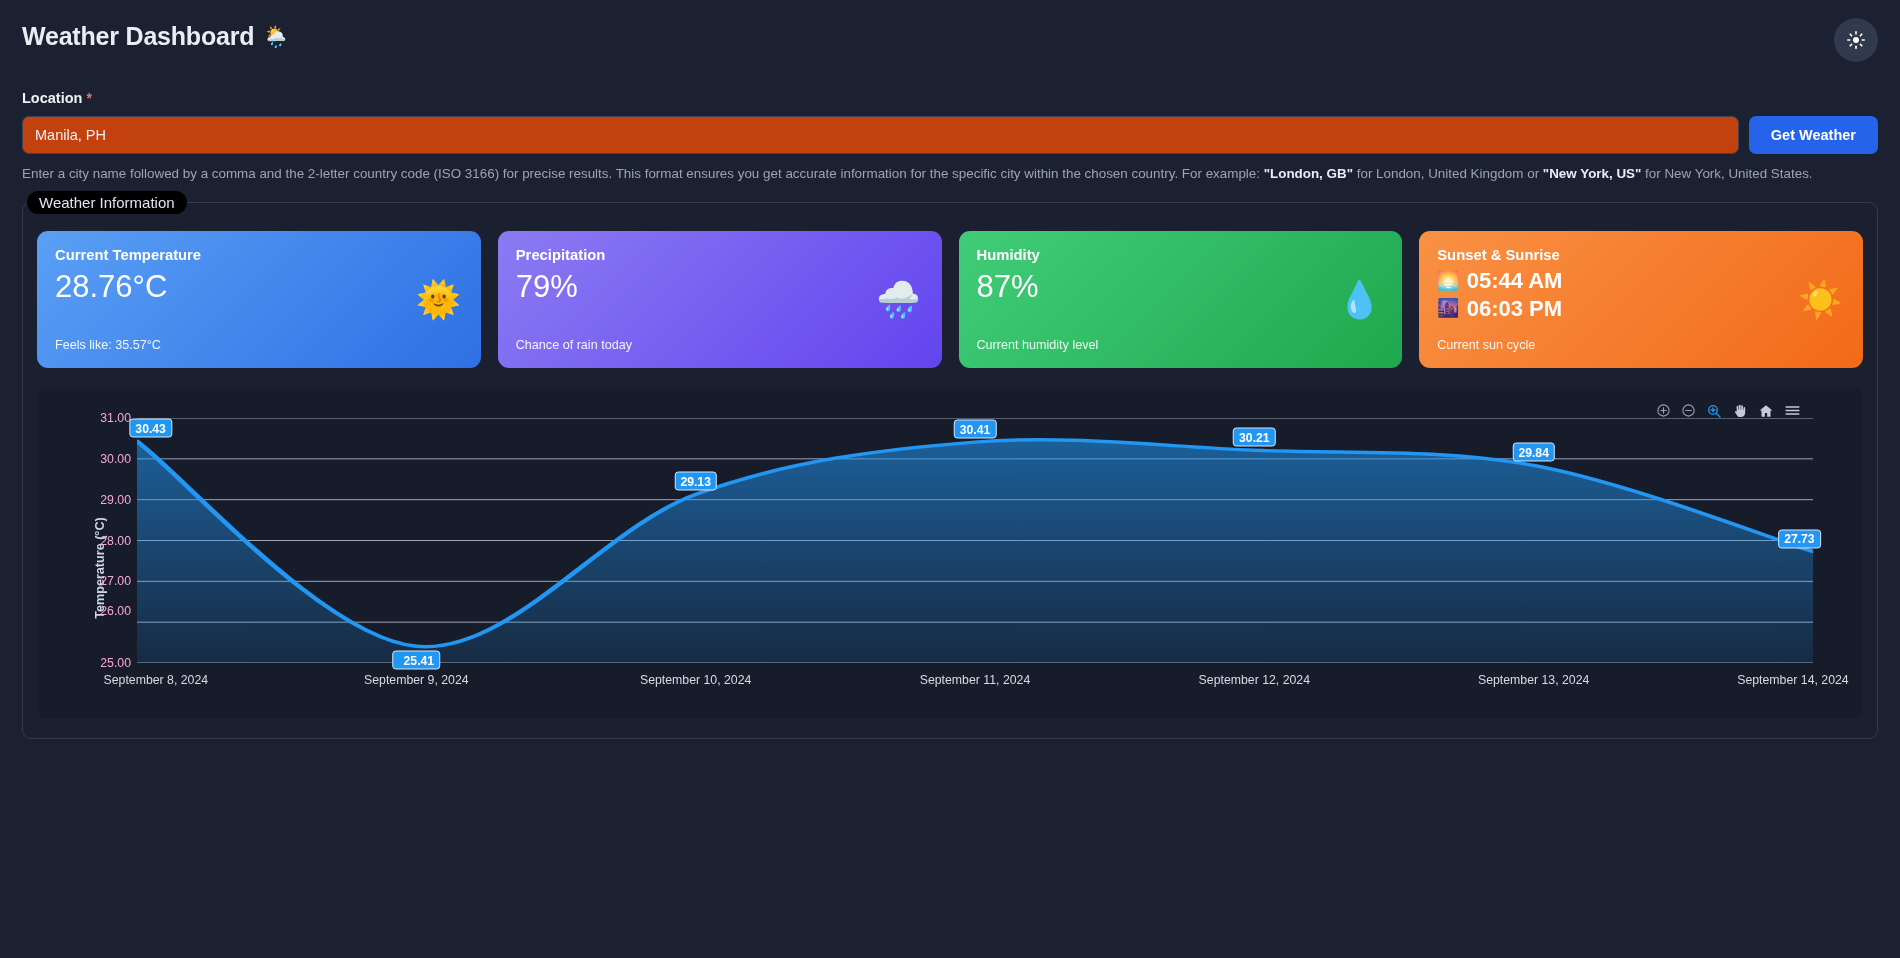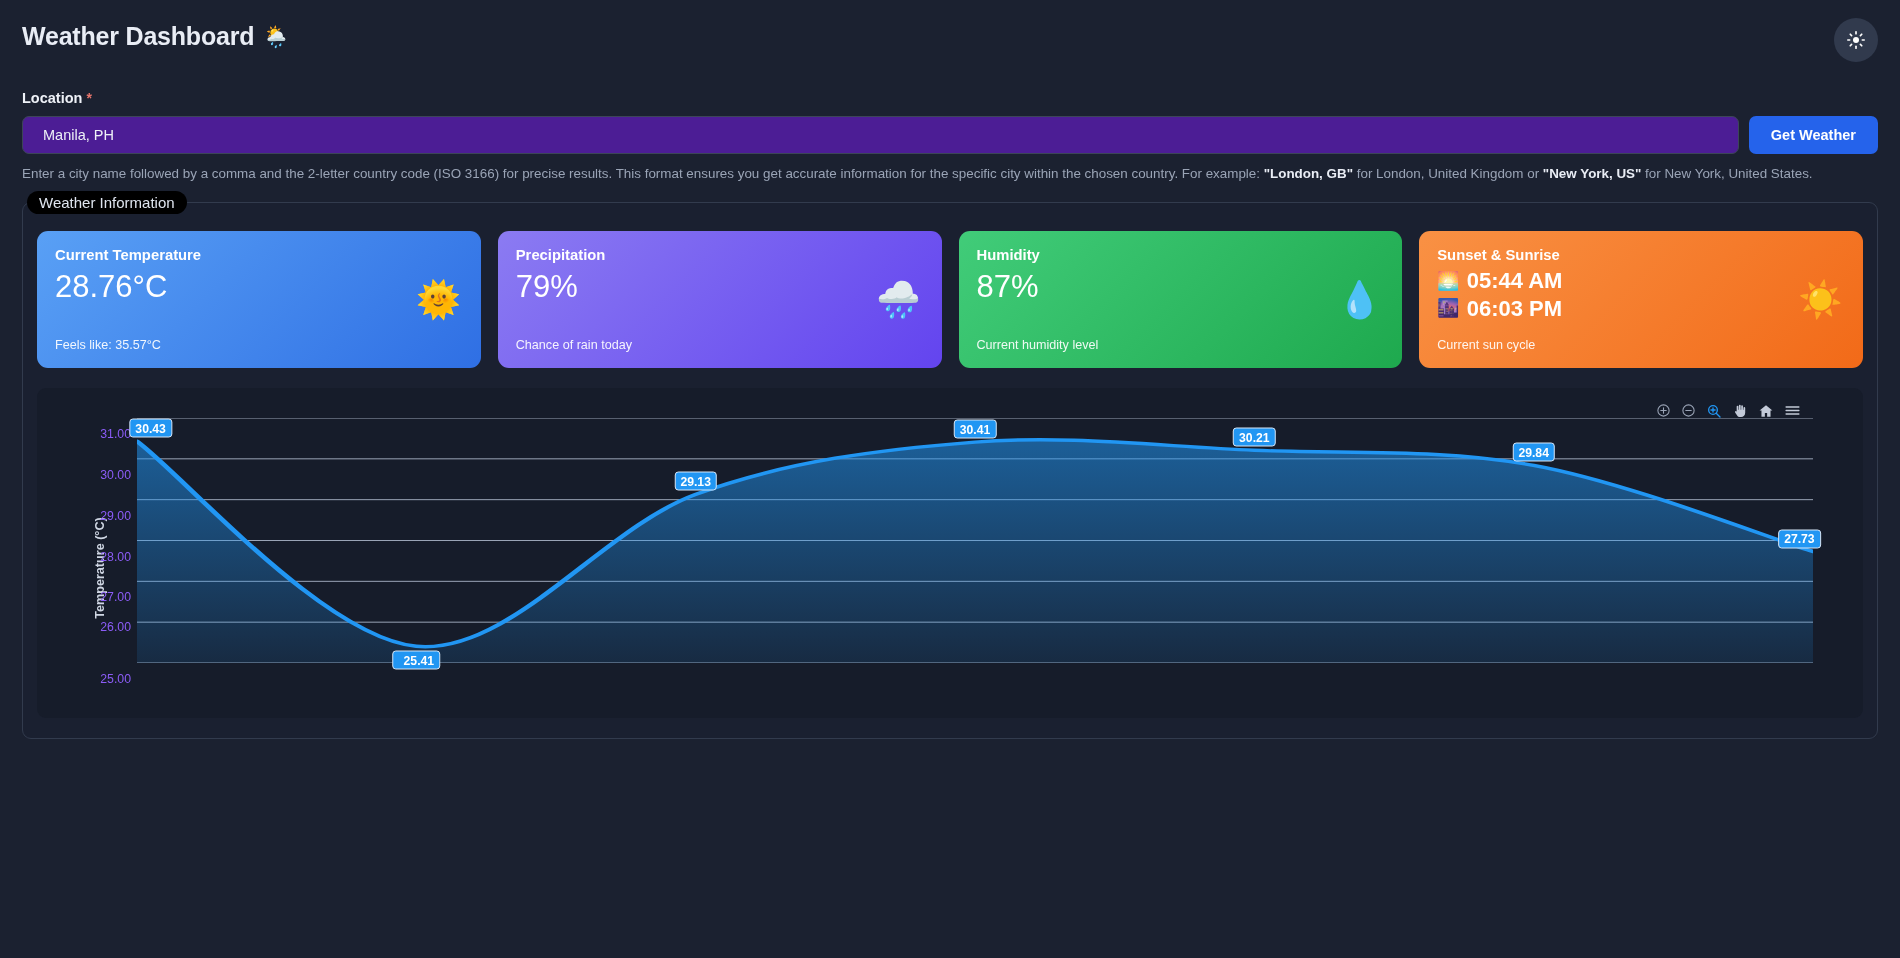--- a/index.html
+++ b/index.html
@@ -24,23 +24,23 @@
   }
   .theme-toggle svg { display: block; }
 
   
   .form-area { margin-top: 28px; }
   .field-label { font-size: 14.5px; font-weight: bold; color: #eef1f7; }
   .req-star { color: #e8756c; font-size: 14px; }
   .input-row { display: flex; gap: 10px; margin-top: 10px; align-items: stretch; }
   .location-input {
     flex: 1 1 auto; height: 38px;
-    background: #4c1d95; border: 1px solid #3c4557; border-radius: 7px;
+    background: #c2410c; border: 1px solid #3c4557; border-radius: 7px;
     color: #eef1f7; font-size: 14.5px; font-family: "Liberation Sans", sans-serif;
-    padding: 0 20px; outline: none;
+    padding: 0 12px; outline: none;
   }
   .get-weather-btn {
     flex: 0 0 auto; min-width: 102px; height: 38px;
     background: #2563eb; border: none; border-radius: 7px;
     color: #fff; font-size: 14.5px; font-weight: bold;
     font-family: "Liberation Sans", sans-serif; cursor: pointer;
     padding: 0 22px;
   }
   .helper-text {
     margin-top: 11px; font-size: 13.4px; line-height: 17px;
@@ -85,21 +85,21 @@
   }
   .chart-toolbar { position: absolute; right: 62px; top: 14px; display: flex; align-items: center; gap: 10px; }
   .tb-icon { cursor: pointer; display: flex; align-items: center; }
   .chart-plot { position: absolute; left: 0; right: 0; top: 30px; bottom: 0; }
   .y-title {
     position: absolute; left: 12px; top: 50%;
     transform: translateY(-50%) rotate(-90deg); transform-origin: center;
     font-size: 12.6px; font-weight: bold; color: #cfd6e3; white-space: nowrap;
   }
   .y-labels { position: absolute; left: 42px; top: 0; width: 52px; height: 245px; }
-  .y-lab { position: absolute; right: 0; font-size: 12.3px; color: #8b5cf6; transform: translateY(-50%); margin-top: 16px; }
+  .y-lab { position: absolute; right: 0; font-size: 12.3px; color: #f9a8d4; transform: translateY(-50%); }
   .svg-wrap { position: absolute; left: 100px; right: 50px; top: 0; height: 245px; }
   .x-labels { position: absolute; left: 100px; right: 50px; top: 255px; height: 20px; }
   .x-lab { position: absolute; font-size: 12.3px; color: #d6dbe6; transform: translateX(-50%); white-space: nowrap; }
   .dlabel {
     position: absolute; transform: translate(-50%, -50%);
     background: #2196f3; border: 1.4px solid #d7e6f7; border-radius: 3.5px;
     color: #fff; font-size: 12.2px; font-weight: bold; padding: 1.5px 5px;
     white-space: nowrap;
   }
 </style>
@@ -265,17 +265,26 @@
           <div id="data-labels">
               <div class="dlabel" style="left: 0%; top: 10.275px; transform: translate(-18%, -50%);">30.43</div>
               <div class="dlabel" style="left: 16.6667%; top: 242.258px; padding-left: 10px;">25.41</div>
               <div class="dlabel" style="left: 33.3333%; top: 63.3583px;">29.13</div>
               <div class="dlabel" style="left: 50%; top: 11.0917px;">30.41</div>
               <div class="dlabel" style="left: 66.6667%; top: 19.2583px;">30.21</div>
               <div class="dlabel" style="left: 83.3333%; top: 34.3667px;">29.84</div>
               <div class="dlabel" style="left: 100%; top: 120.525px; transform: translate(-82%, -50%);">27.73</div>
             </div>
         </div>
+        <div class="x-labels">
+            <div class="x-lab" style="left: 0%; transform: translateX(-32%);">September 8, 2024</div>
+            <div class="x-lab" style="left: 16.6667%;">September 9, 2024</div>
+            <div class="x-lab" style="left: 33.3333%;">September 10, 2024</div>
+            <div class="x-lab" style="left: 50%;">September 11, 2024</div>
+            <div class="x-lab" style="left: 66.6667%;">September 12, 2024</div>
+            <div class="x-lab" style="left: 83.3333%;">September 13, 2024</div>
+            <div class="x-lab" style="left: 100%; transform: translateX(-68%);">September 14, 2024</div>
+          </div>
       </div>
 
     </div>
   </fieldset>
 </div>
 
 </body></html>

